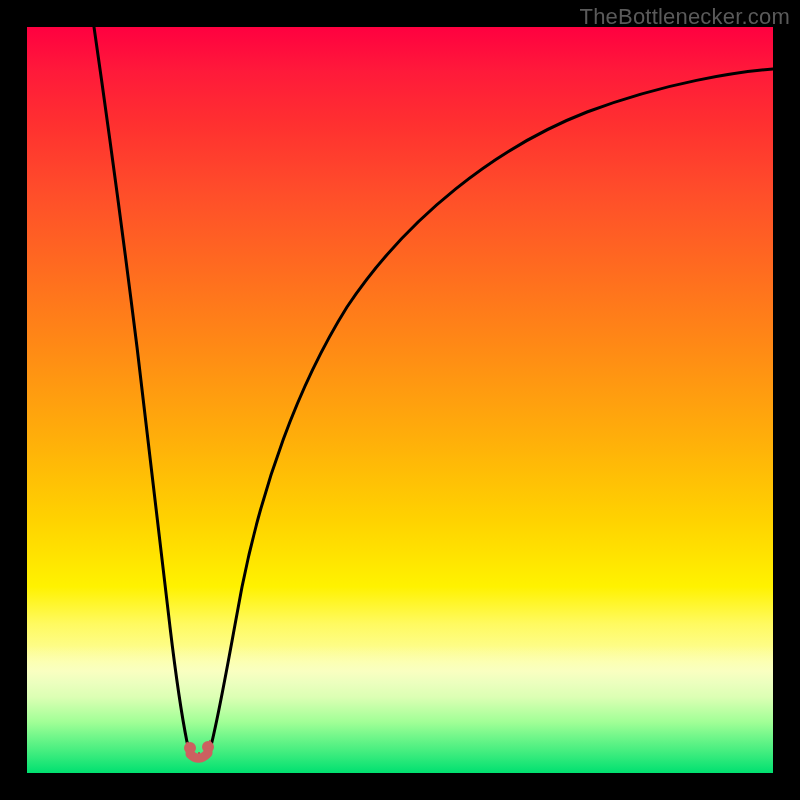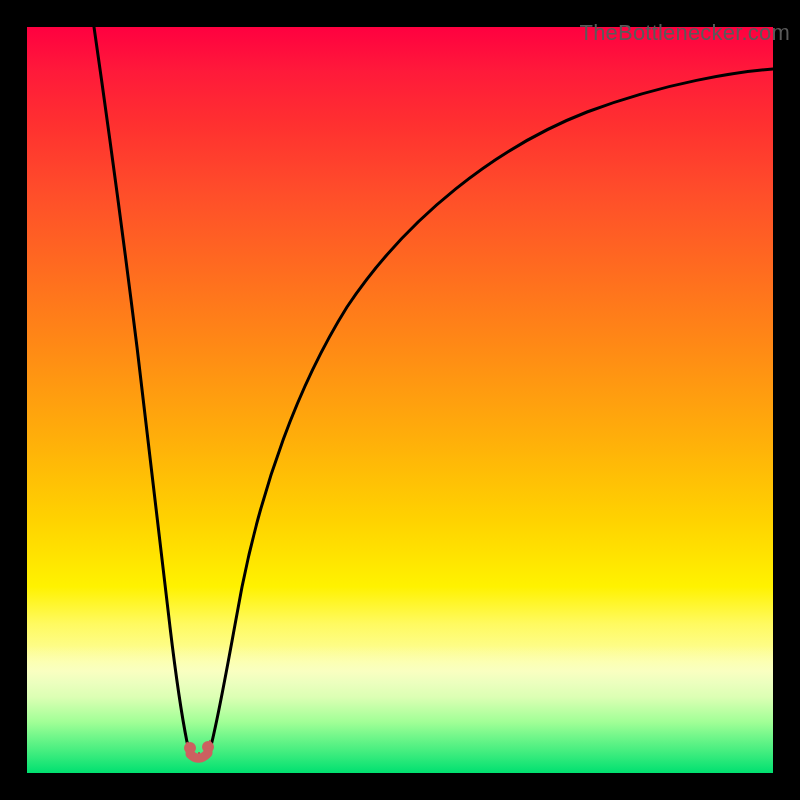--- a/index.html
+++ b/index.html
@@ -58,21 +58,21 @@
     );
   }
   .curve {
     position: absolute;
     left: 0; top: 0;
     width: 746px;
     height: 746px;
   }
   .watermark {
     position: absolute;
-    top: 20px;
+    top: 4px;
     right: 10px;
     color: #5a5a5a;
     font-size: 22px;
     font-weight: 500;
     letter-spacing: 0.2px;
   }
 </style>
 </head>
 <body>
 

